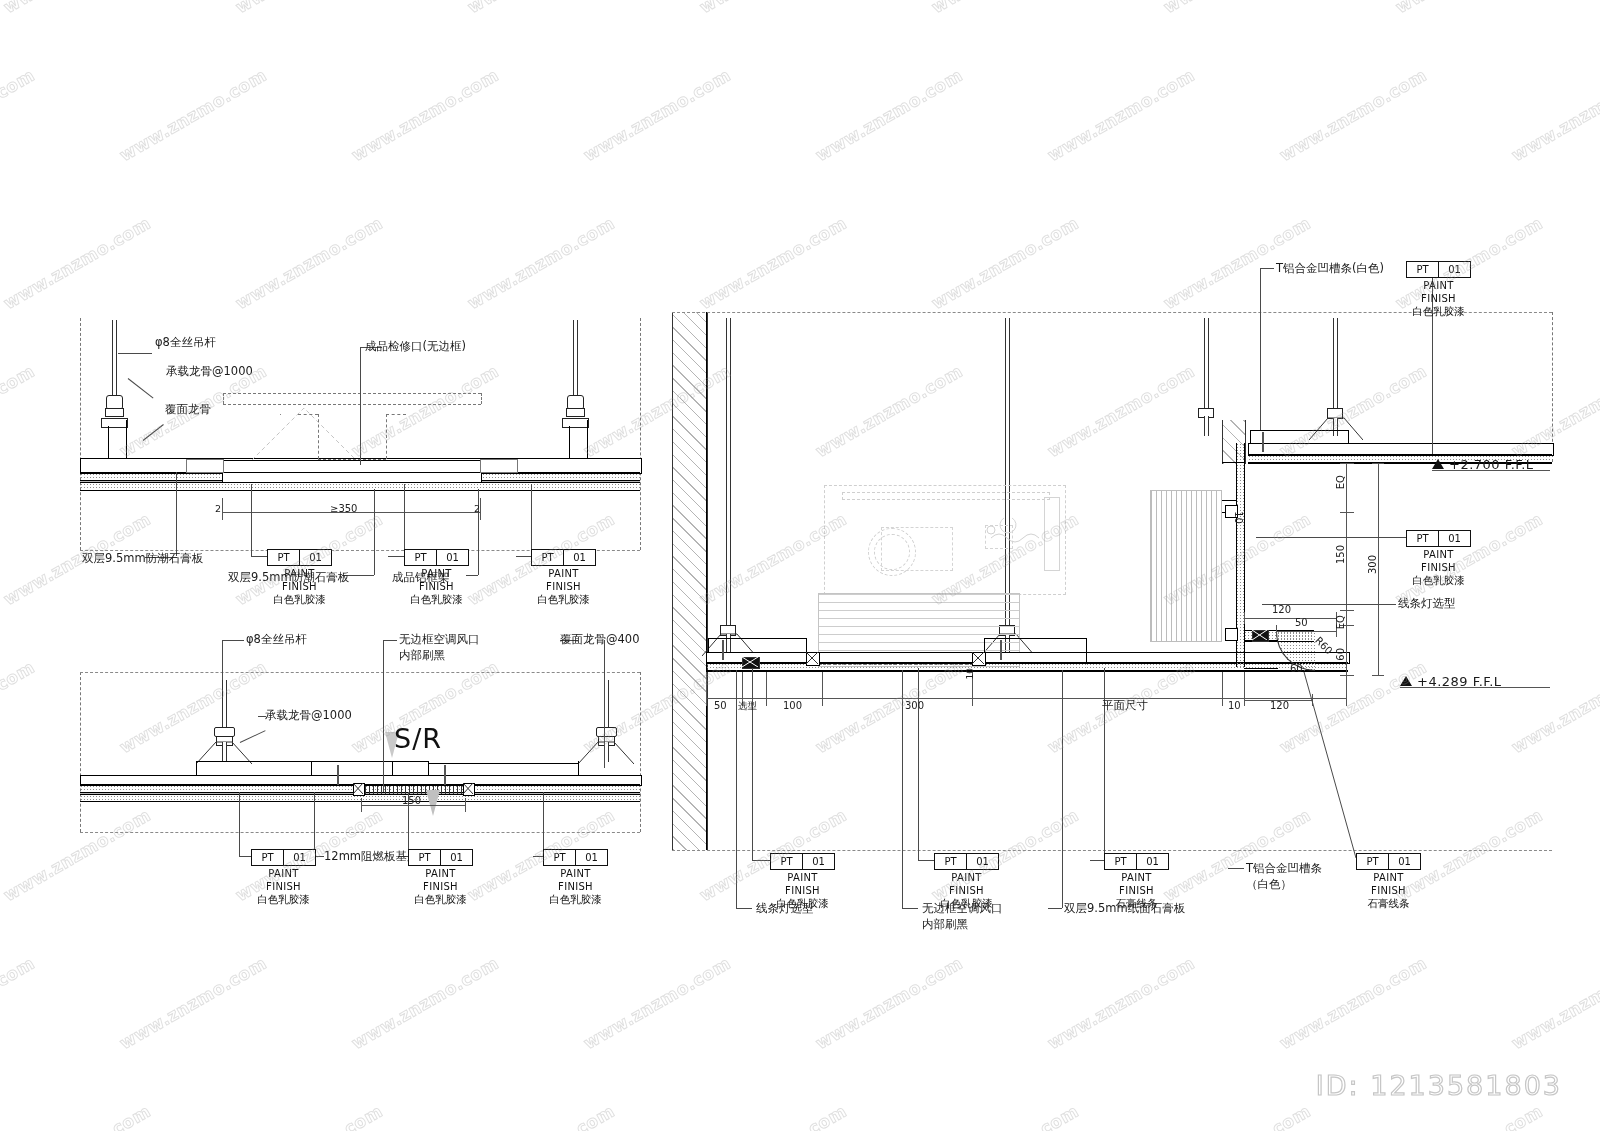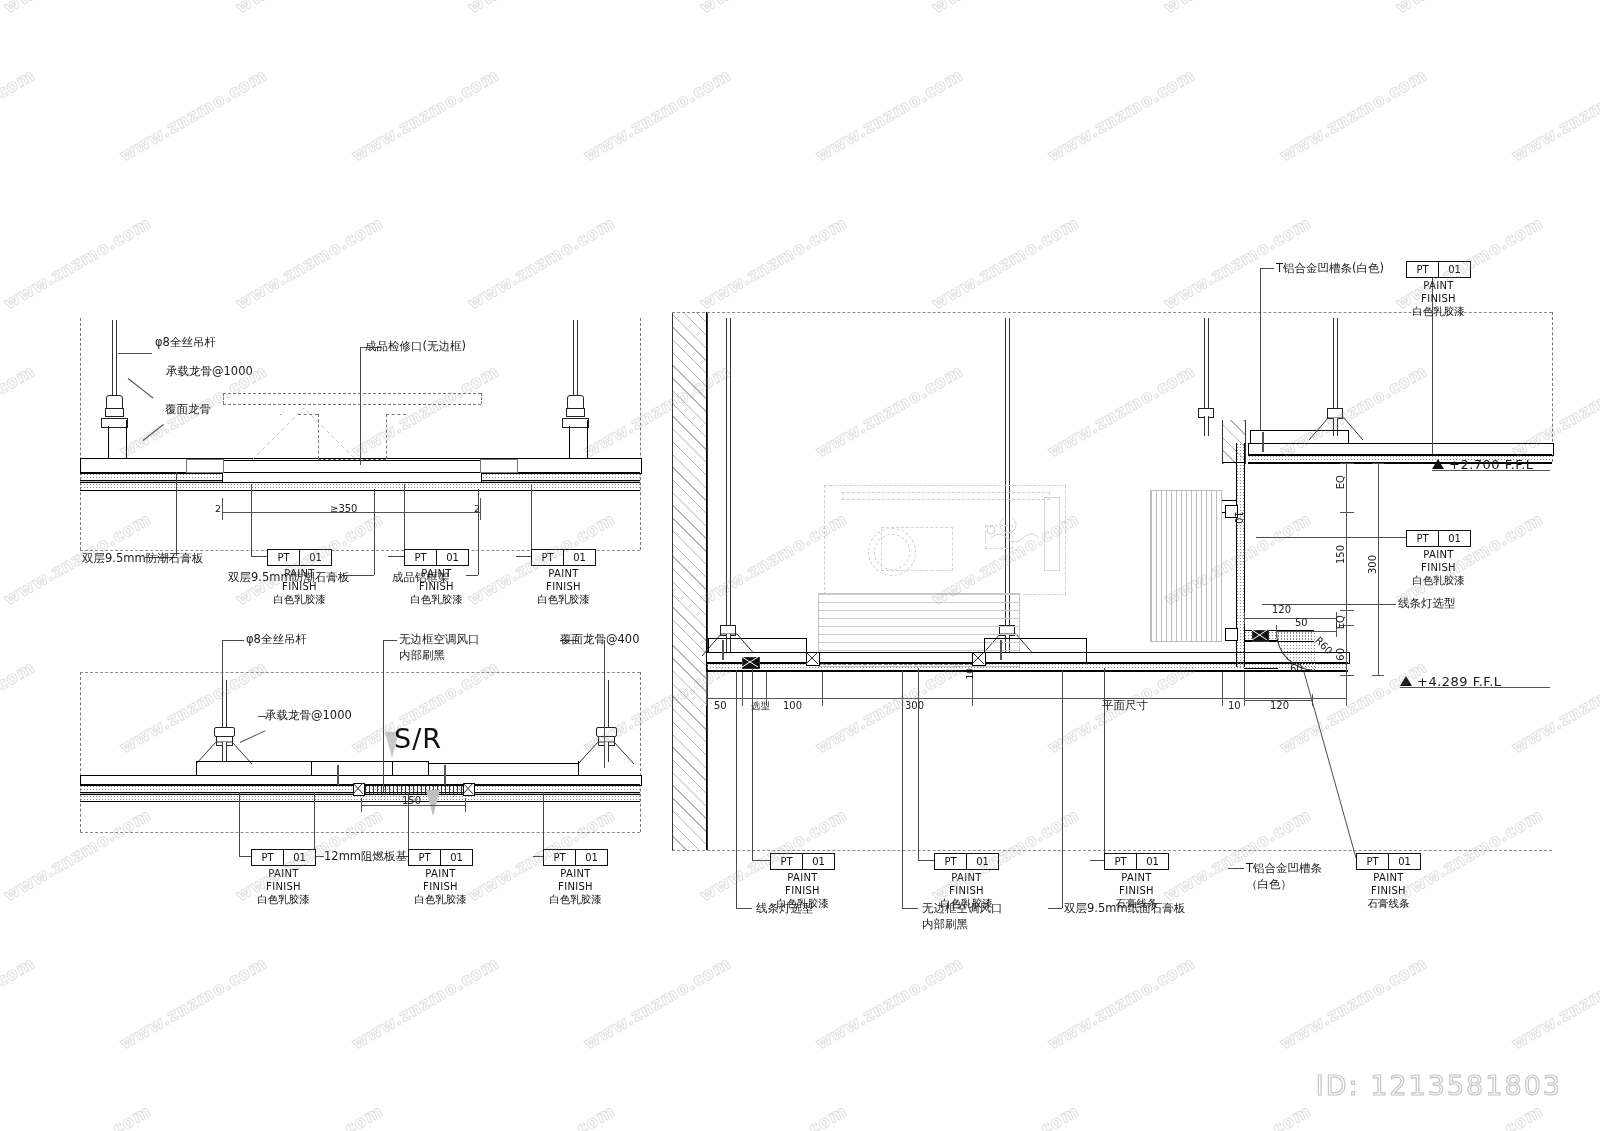--- a/index.html
+++ b/index.html
@@ -632,21 +632,21 @@
     <div class="ln thin" style="left:706px;top:672px;width:1px;height:34px;"></div>
     <div class="ln thin" style="left:742px;top:672px;width:1px;height:34px;"></div>
     <div class="ln thin" style="left:766px;top:672px;width:1px;height:34px;"></div>
     <div class="ln thin" style="left:822px;top:672px;width:1px;height:34px;"></div>
     <div class="ln thin" style="left:972px;top:672px;width:1px;height:34px;"></div>
     <div class="ln thin" style="left:1222px;top:672px;width:1px;height:34px;"></div>
     <div class="ln thin" style="left:1244px;top:672px;width:1px;height:34px;"></div>
     <div class="ln thin" style="left:1346px;top:672px;width:1px;height:34px;"></div>
 
     <div class="tx dim" style="left:714px;top:700px;">50</div>
-    <div class="tx sm" style="left:738px;top:700px;padding-left:13px;">选型</div>
+    <div class="tx sm" style="left:738px;top:700px;">选型</div>
     <div class="tx dim" style="left:783px;top:700px;">100</div>
     <div class="tx dim" style="left:905px;top:700px;">300</div>
     <div class="tx cn" style="left:1102px;top:698px;">平面尺寸</div>
     <div class="tx dim" style="left:1228px;top:700px;">10</div>
     <div class="tx dim" style="left:1270px;top:700px;">120</div>
     <div class="tx vert" style="left:965px;top:668px;font-size:9px;">10</div>
 
     <div class="lead" style="left:1260px;top:268px;width:1px;height:162px;"></div>
     <div class="lead" style="left:1260px;top:268px;width:14px;height:1px;"></div>
     <div class="tx cn" style="left:1276px;top:261px;text-align:center;">T铝合金凹槽条(白色)</div>

